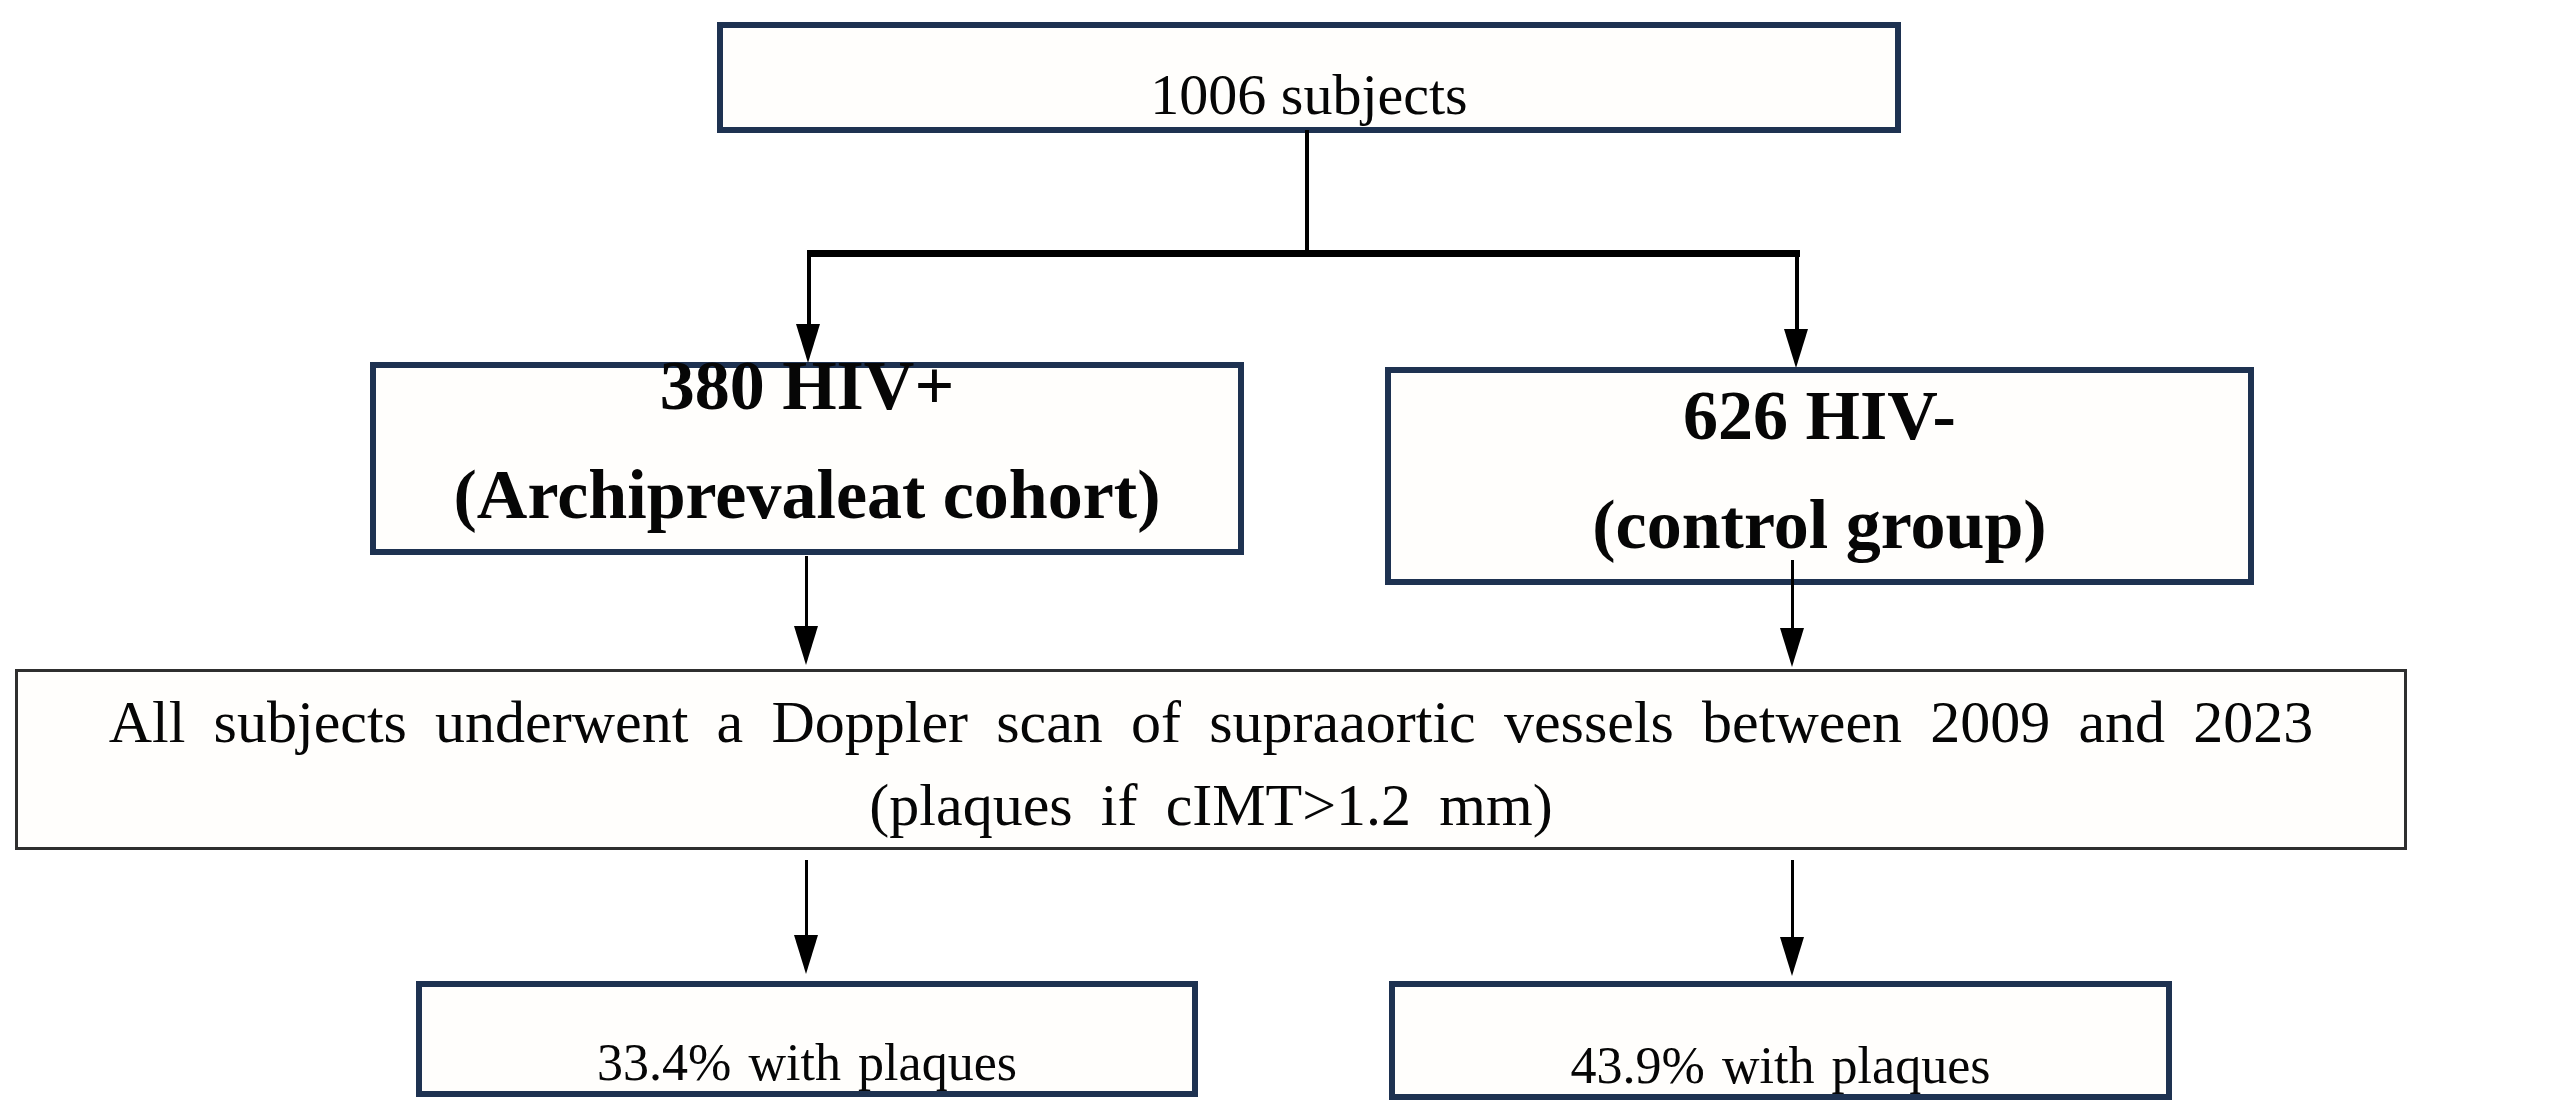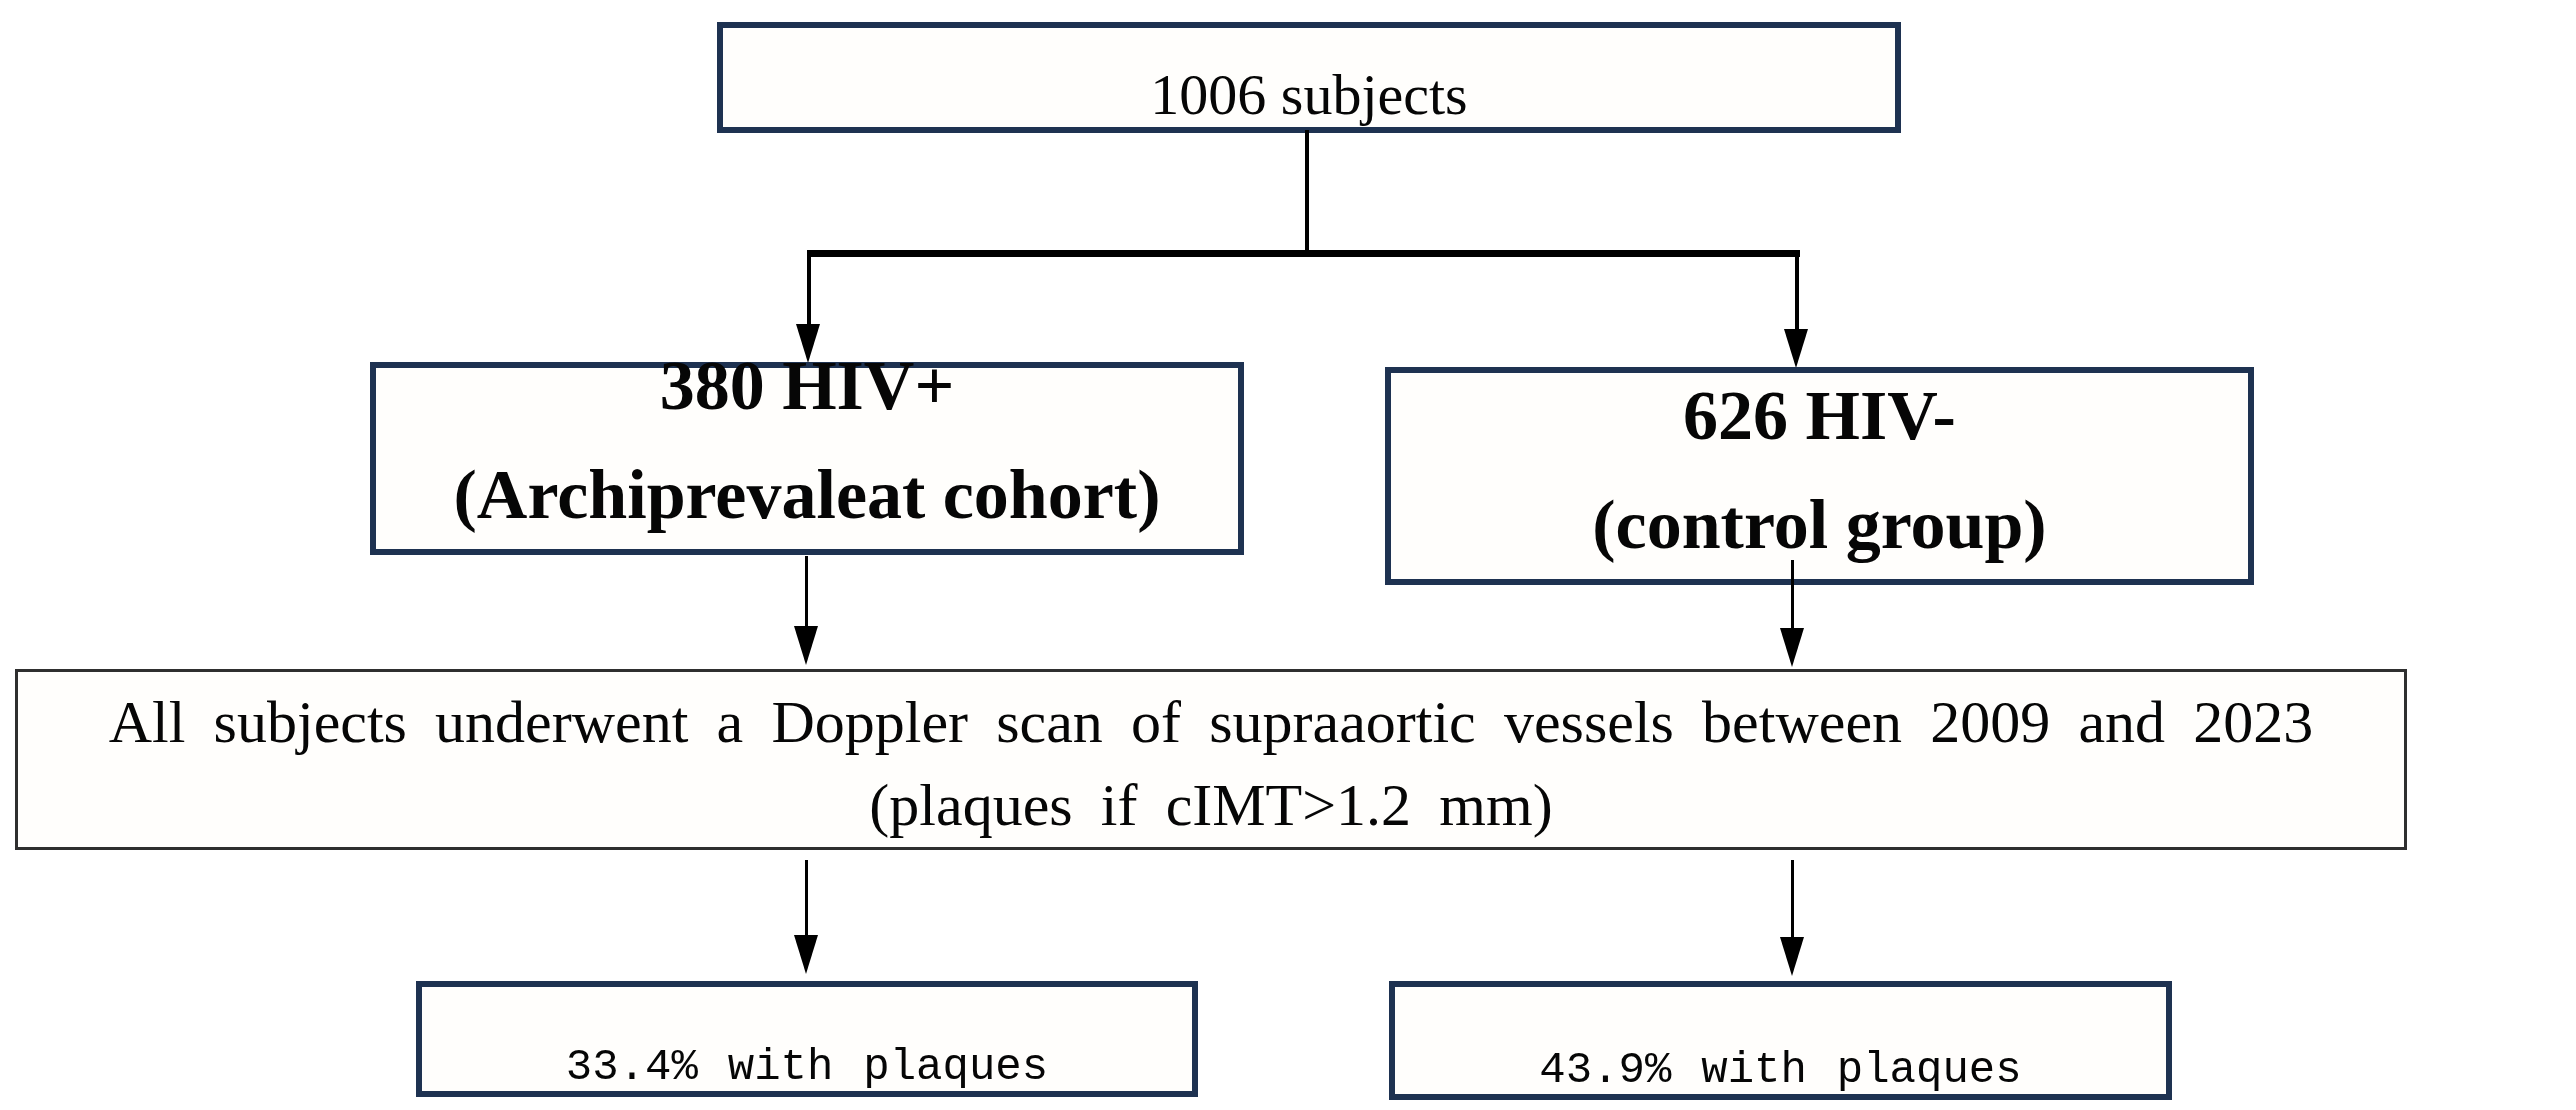--- a/index.html
+++ b/index.html
@@ -29,21 +29,21 @@
     justify-content:flex-end;
     text-align:center;
   }
   .node.wide{
     border:3.4px solid var(--wide-border);
   }
   .node .line{white-space:nowrap;}
   .top-label{font-size:58px;line-height:1.1;}
   .group-label{font-size:70px;font-weight:bold;line-height:1.55;}
   .wide-label{font-size:60px;line-height:1.38;word-spacing:0.22em;}
-  .result-label{font-size:44px;line-height:1.1;word-spacing:0.08em;font-family:Liberation Mono, monospace;}
+  .result-label{font-size:52px;line-height:1.1;word-spacing:0.08em;}
   .vline{position:absolute;background:var(--line);}
   .hbar{position:absolute;background:var(--line);}
   .arrowhead{
     position:absolute;width:0;height:0;
     border-left:12.8px solid transparent;
     border-right:12.8px solid transparent;
     border-top:39px solid var(--line);
   }
 </style>
 </head>

